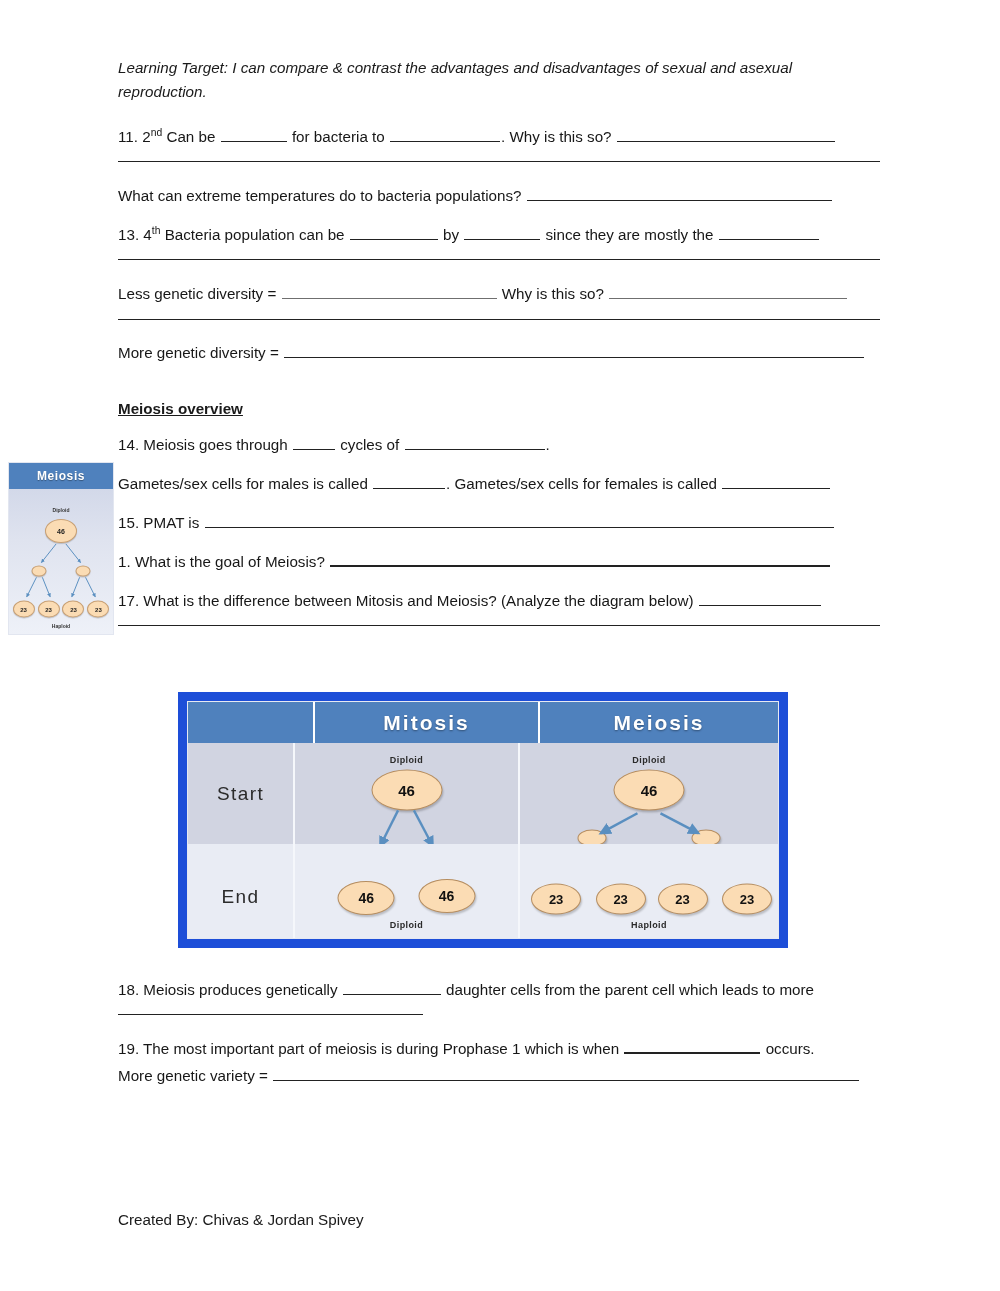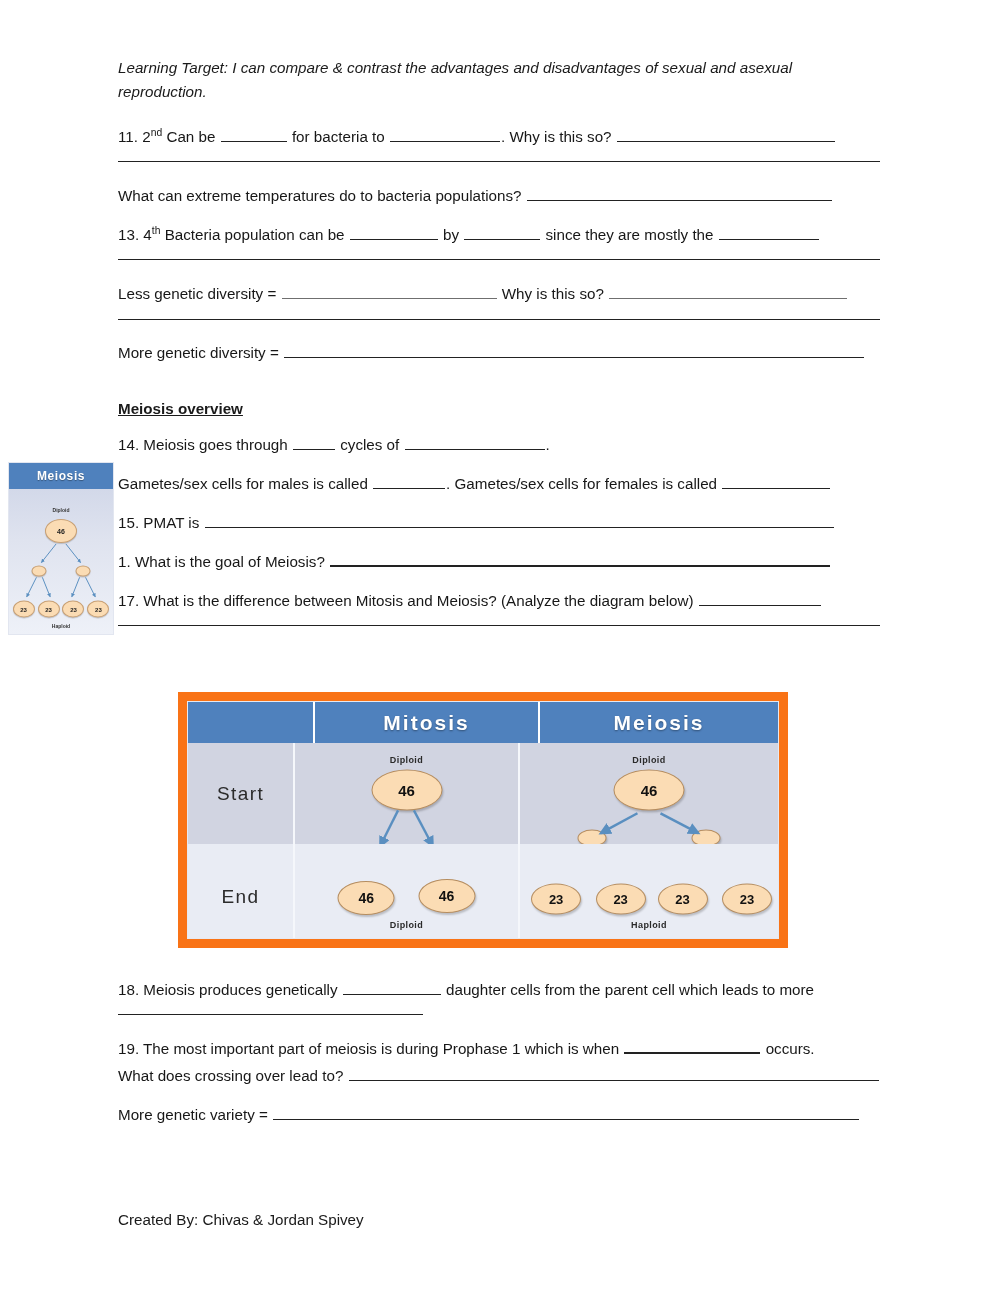--- a/index.html
+++ b/index.html
@@ -134,21 +134,21 @@
     box-shadow: 0 1px 1px rgba(0,0,0,.18);
   }
 
   
   .diagram {
     position: absolute;
     left: 178px;
     top: 692px;
     width: 610px;
     height: 256px;
-    background: #f97316;
+    background: #1d4ed8;
     box-sizing: border-box;
   }
   .diagram-inner {
     position: absolute;
     left: 9px;
     top: 9px;
     right: 9px;
     bottom: 9px;
     border: 1px solid #e6e9f2;
     box-sizing: border-box;
@@ -428,24 +428,20 @@
       <span>daughter cells from the parent cell which leads to more</span>
       <span class="ruleline thin w40"></span>
     </div>
 
     <div class="para" style="margin-top:22px;margin-bottom:4px">
       <span>19.</span>
       <span>The most important part of meiosis is during Prophase 1 which is when</span>
       <span class="blank thick" style="width:136px"></span>
       <span>occurs.</span>
     </div>
-    <div class="para">
-      <span>What does crossing over lead to?</span>
-      <span class="blank thin" style="width:530px;border-bottom-width:1.1px"></span>
-    </div>
 
 
     <div class="para">
       <span>More genetic variety =</span>
       <span class="blank thin" style="width:586px;border-bottom-width:1.1px"></span>
     </div>
 
   </div>
 
   <div class="footer">Created By: Chivas &amp; Jordan Spivey</div>

